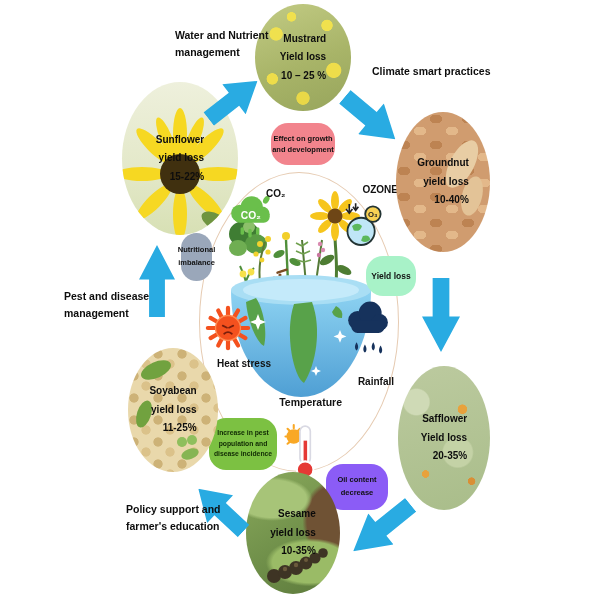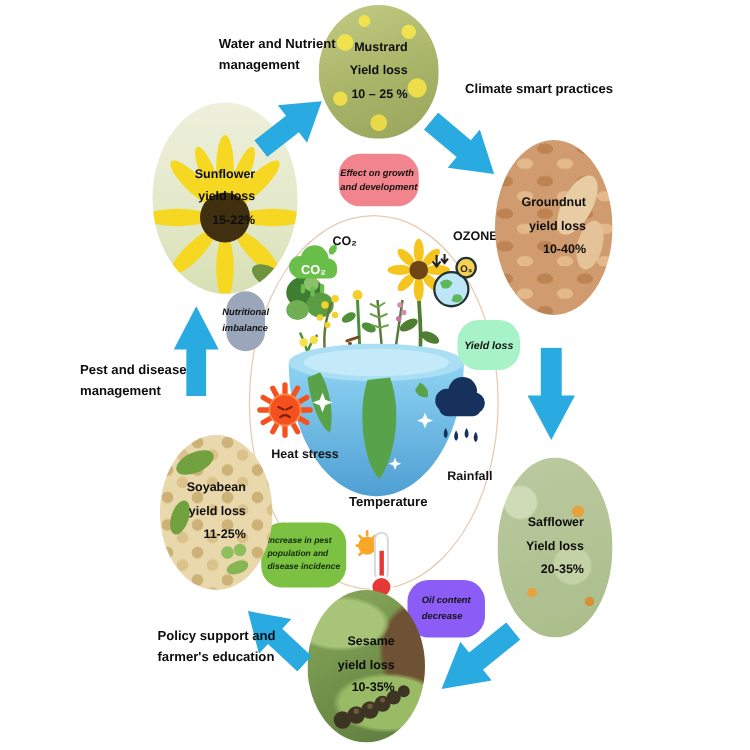--- a/index.html
+++ b/index.html
@@ -58,21 +58,21 @@
 
   
   .practice{font-weight:bold;font-size:10.5px;line-height:1.65;color:#0d0d0d;}
 
   
   .arrow{background:#29abe2;
          clip-path:polygon(0 28%,52% 28%,52% 0,100% 50%,52% 100%,52% 72%,0 72%);}
 
   
   .box{border-radius:17px;display:flex;align-items:center;justify-content:center;
-       font-weight:bold;color:#111;font-style:italic;}
+       text-align:center;font-weight:bold;color:#111;}
   .box.pink{left:271px;top:123px;width:64px;height:42px;background:#f2848d;font-size:7.5px;line-height:1.5;}
   .box.gray{left:181px;top:233px;width:31px;height:48px;background:#9aa7ba;font-size:7.5px;line-height:1.7;}
   .box.mint{left:366px;top:256px;width:50px;height:40px;background:#a8f2c8;font-size:8.5px;}
   .box.green{left:209px;top:418px;width:68px;height:52px;background:#7cc142;font-size:6.8px;line-height:1.6;color:#102a04;}
   .box.orange{left:326px;top:428px;width:62px;height:46px;background:#8b5cf6;font-size:7.5px;line-height:1.7;margin-top:36px;}
 
   
   .clabel{font-weight:bold;font-size:10px;color:#111;text-align:right;}
 </style>
 </head>

